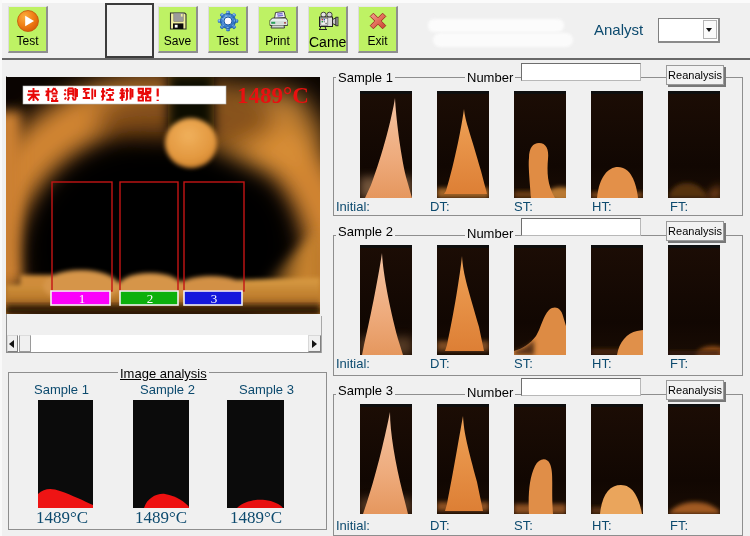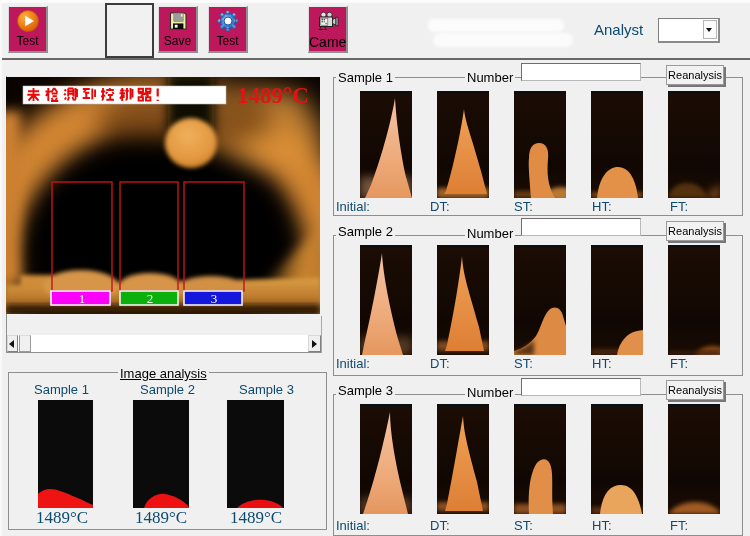--- a/index.html
+++ b/index.html
@@ -1,18 +1,18 @@
 <!DOCTYPE html>
 <html><head>
 <meta charset="utf-8">
 <style>
 html,body{margin:0;padding:0;}
 #win{position:relative;width:750px;height:536px;background:#f0f0f0;overflow:hidden;
   font-family:"Liberation Sans",sans-serif;}
-.tb{position:absolute;top:6px;width:37px;height:44px;background:#be185d;
+.tb{position:absolute;top:6px;width:37px;height:44px;background:#bef264;
   border-top:1px solid #e9e9e9;border-left:1px solid #dcdcdc;
   border-right:2px solid #8f8f8f;border-bottom:2px solid #8f8f8f;text-align:center;}
 .tb svg{display:block;margin:2px auto 0;}
 .tb span{display:block;font-size:12px;color:#000;margin-top:1px;white-space:nowrap;overflow:hidden;}
 .gbox{position:absolute;border:1px solid #8e8e8e;background:transparent;}
 .glabel{position:absolute;background:#f0f0f0;font-size:13px;color:#000;padding:0 2px;white-space:nowrap;}
 .lbl{position:absolute;font-size:13px;color:#0c4a6e;white-space:nowrap;}
 .numbox{position:absolute;width:118px;height:16px;background:#fff;
   border:1px solid #6e6e6e;border-right-color:#b8b8b8;border-bottom-color:#b8b8b8;}
 .rebtn{position:absolute;width:56px;height:18px;background:#f2f2f2;
@@ -72,36 +72,61 @@
             <rect x="1.8" y="10.2" width="4.5" height="3.6" rx="1"></rect>
             <rect x="17.7" y="10.2" width="4.5" height="3.6" rx="1"></rect>
           </g>
         </g>
         <circle cx="12" cy="12" r="7.6" fill="none" stroke="#1a57a0" stroke-width="0.8"></circle>
         <circle cx="12" cy="12" r="4" fill="#fbfbff" stroke="#1a57a0" stroke-width="1"></circle>
       </g>
     </svg>
       <span>Test</span>
   </div>
+  <div class="tb" style="left:258px;">
+    <svg width="24" height="24" viewBox="0 0 24 24">
+      <path d="M8.5 9.5 L9.5 3.5 L18 2.5 L19.5 8.5 Z" fill="#f3f2fa" stroke="#333" stroke-width="0.9"></path>
+      <path d="M11 5.2 L16.6 4.5 M11.5 7 L17.2 6.3" stroke="#7b6fd4" stroke-width="1.3" fill="none"></path>
+      <path d="M4 11.5 L6.5 9 L20 9 L21.5 11.5 L21.5 16.5 L4 16.5 Z" fill="#e6efec" stroke="#333" stroke-width="0.9"></path>
+      <rect x="4" y="12.2" width="17.5" height="3.2" fill="#d2dcd8"></rect>
+      <rect x="5.2" y="12.8" width="4" height="2" fill="#2ba05a"></rect>
+      <circle cx="19" cy="13.8" r="0.9" fill="#a02020"></circle>
+      <path d="M6 16.5 L5 19 L18.5 19 L18 16.5" fill="#cfd8d4" stroke="#333" stroke-width="0.9"></path>
+    </svg>
+      <span>Print</span>
+  </div>
   <div class="tb" style="left:308px;">
     <svg width="24" height="24" viewBox="0 0 24 24">
       <circle cx="7.5" cy="5.8" r="2.6" fill="#e4e4e4" stroke="#333" stroke-width="0.9"></circle>
       <circle cx="13.5" cy="5.8" r="2.6" fill="#d2d2d2" stroke="#333" stroke-width="0.9"></circle>
       <rect x="3.5" y="8" width="13" height="9.5" fill="#dcdcdc" stroke="#222" stroke-width="1"></rect>
       <rect x="4.8" y="9.2" width="7" height="7" fill="#f2f2f2" stroke="#555" stroke-width="0.6"></rect>
       <rect x="5.6" y="10" width="1.4" height="1.4" fill="#c03030"></rect>
       <rect x="7.6" y="10" width="1.4" height="1.4" fill="#3050c0"></rect>
       <rect x="5.6" y="12" width="1.4" height="1.4" fill="#20a040"></rect>
       <rect x="7.6" y="12" width="1.4" height="1.4" fill="#909090"></rect>
       <rect x="9.4" y="13.8" width="1.4" height="1.4" fill="#666"></rect>
       <path d="M16.5 10.5 L20 8.8 L20 16.2 L16.5 14.5 Z" fill="#c8c8c8" stroke="#222" stroke-width="0.9"></path>
       <rect x="20" y="8.2" width="2" height="8.6" fill="#b8b8b8" stroke="#222" stroke-width="0.8"></rect>
       <path d="M5 17.5 L3.5 20.5 M9 17.5 L10 20.5 M3 20.5 L11 20.5" stroke="#222" stroke-width="1" fill="none"></path>
     </svg>
       <span style="font-size:14px;">Camera</span>
+  </div>
+  <div class="tb" style="left:358px;">
+    <svg width="24" height="24" viewBox="0 0 24 24">
+      <defs>
+          <linearGradient id="xg" x1="0" y1="0" x2="1" y2="1">
+            <stop offset="0%" stop-color="#f4a094"></stop>
+            <stop offset="55%" stop-color="#e06a56"></stop>
+            <stop offset="100%" stop-color="#c44432"></stop>
+          </linearGradient>
+        </defs>
+      <path d="M4.2 7.4 L7.4 4.2 L12 8.8 L16.6 4.2 L19.8 7.4 L15.2 12 L19.8 16.6 L16.6 19.8 L12 15.2 L7.4 19.8 L4.2 16.6 L8.8 12 Z" fill="url(#xg)" stroke="#a23424" stroke-width="1"></path>
+    </svg>
+      <span>Exit</span>
   </div>
   <div style="position:absolute;left:0;top:58px;width:750px;height:2px;background:#686868;"></div>
   <div style="position:absolute;left:0;top:0;width:2px;height:536px;background:#f9f9f9;"></div>
 
   <div style="position:absolute;left:428px;top:19px;width:136px;height:13px;background:#fcfcfc;border-radius:6px;filter:blur(1.5px);"></div>
   <div style="position:absolute;left:433px;top:33px;width:140px;height:14px;background:#fbfbfb;border-radius:7px;filter:blur(1.5px);"></div>
   <div class="lbl" style="left:594px;top:21px;font-size:15px;">Analyst</div>
 
   <div style="position:absolute;left:658px;top:18px;width:59px;height:22px;background:#fff;border:1px solid #7f7f7f;border-bottom:2px solid #8a8a8a;border-right:2px solid #8a8a8a;">
     <div style="position:absolute;right:1px;top:1px;width:12px;height:17px;background:#fbfbfb;border:1px solid #b4b4b4;">

